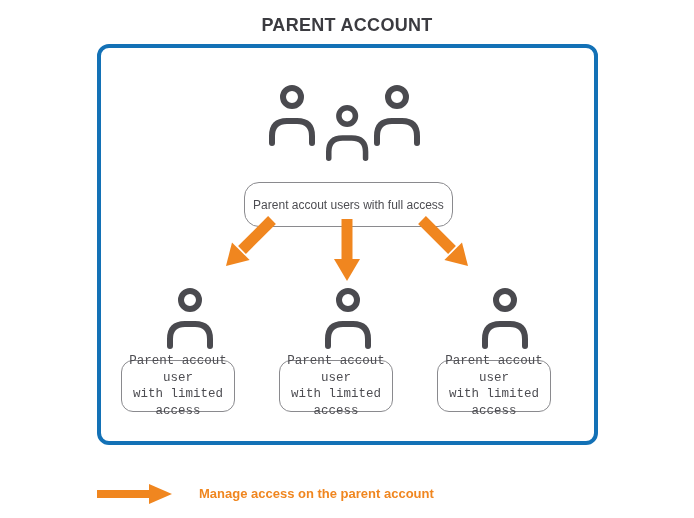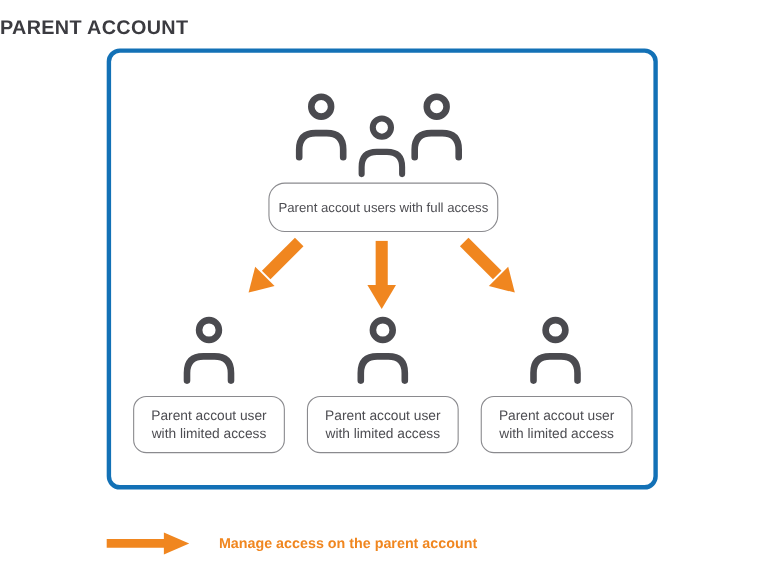--- a/index.html
+++ b/index.html
@@ -14,21 +14,21 @@
   html,body{background:#fff;}
   body{font-family:"Liberation Sans", sans-serif;}
   .stage{
     position:relative;
     width:694px;height:518px;
     background:#fff;
     overflow:hidden;
   }
   .title{
     position:absolute;top:15px;left:0;right:0;
-    text-align:left;
+    text-align:center;
     font-size:18px;font-weight:bold;
     letter-spacing:.3px;
     color:var(--title-text);
   }
   .frame{
     position:absolute;
     left:97px;top:44px;width:501px;height:401px;
     border:4px solid var(--frame-blue);
     border-radius:12px;
     background:transparent;
@@ -47,30 +47,31 @@
   .person-3{left:482px;}
   .pill{
     position:absolute;
     background:#fff;
     border:1.5px solid var(--box-border-gray);
     display:flex;align-items:center;justify-content:center;
     text-align:center;
     color:var(--box-text);
   }
   .pill.full{
-    left:244px;top:166px;width:209px;height:45px;
+    left:244px;top:182px;width:209px;height:45px;
     border-radius:15px;
     font-size:12px;
     white-space:nowrap;
   }
   .pill.limited{
-    top:360px;width:138px;height:52px;
+    top:360px;width:114px;height:52px;
     border-radius:12px;
     font-size:12.5px;line-height:1.32;
     white-space:pre-line;
+    font-family:Liberation Mono, monospace;
   }
   .limited-1{left:121px;}
   .limited-2{left:279px;}
   .limited-3{left:437px;}
   .arrows{left:0;top:0;width:694px;height:518px;pointer-events:none;}
   .arrow-line{stroke:var(--accent-orange);stroke-width:11;}
   .arrow-head{fill:var(--accent-orange);}
   .legend-arrow{left:95px;top:483px;width:78px;height:22px;}
   .legend-arrow line{stroke:var(--accent-orange);stroke-width:8;}
   .legend-arrow polygon{fill:var(--accent-orange);}

